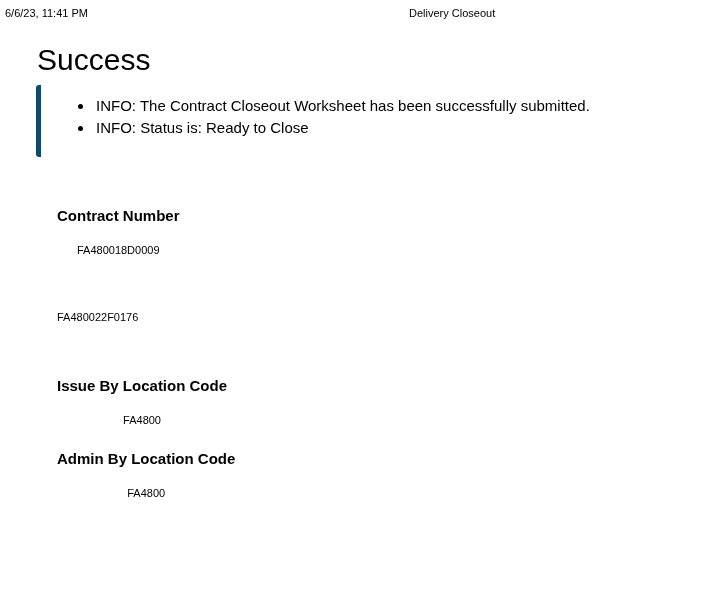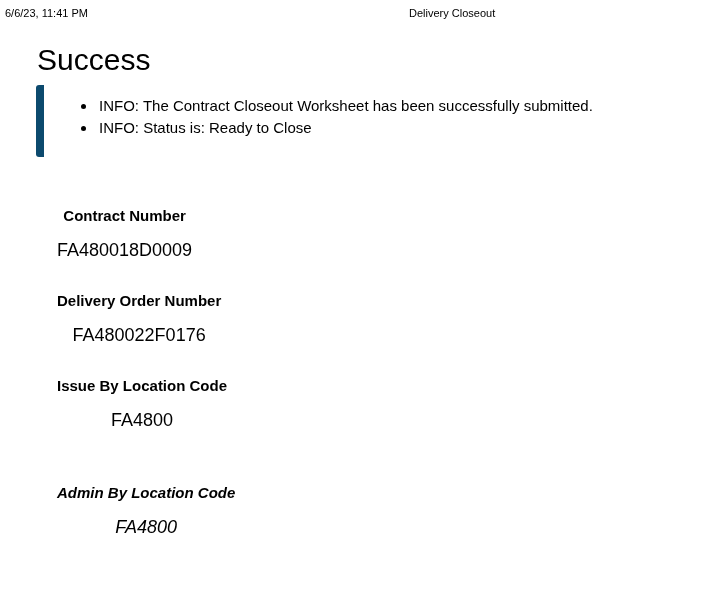--- a/index.html
+++ b/index.html
@@ -43,21 +43,21 @@
       font-size: 30px;
       font-weight: normal;
       line-height: 36px;
     }
     .message-box {
       position: absolute;
       left: 36px;
       top: 85px;
       width: 580px;
       height: 72px;
-      border-left: 8px solid #0c4a6e;
+      border-left: 5px solid #0c4a6e;
       border-radius: 3px;
     }
     .message-box ul {
       margin: 0;
       padding: 0;
       list-style: none;
       position: absolute;
       left: 35px;
       top: 10px;
     }
@@ -82,21 +82,21 @@
       left: 57px;
       text-align: center;
     }
     .field .label {
       font-size: 15px;
       font-weight: bold;
       line-height: 18px;
       margin: 0;
     }
     .field .value {
-      font-size: 18px;
+      font-size: 11px;
       line-height: 18px;
       margin-top: 16px;
     }
   </style>
 </head>
 <body>
 
 <div class="print-header">
   <span class="date">6/6/23, 11:41 PM</span>
   <span class="title">Delivery Closeout</span>
@@ -116,25 +116,24 @@
     </li>
   </ul>
 </div>
 
 <div class="field" style="top:207px;">
   <div class="label">Contract Number</div>
   <div class="value">FA480018D0009</div>
 </div>
 
 <div class="field" style="top:292px;">
-  <div class="label">Delivery Order Number</div>
   <div class="value">FA480022F0176</div>
 </div>
 
 <div class="field" style="top:377px;">
   <div class="label">Issue By Location Code</div>
   <div class="value">FA4800</div>
 </div>
 
-<div class="field" style="top:484px;font-style:italic;">
+<div class="field" style="top:450px;">
   <div class="label">Admin By Location Code</div>
   <div class="value">FA4800</div>
 </div>
 
 </body></html>

